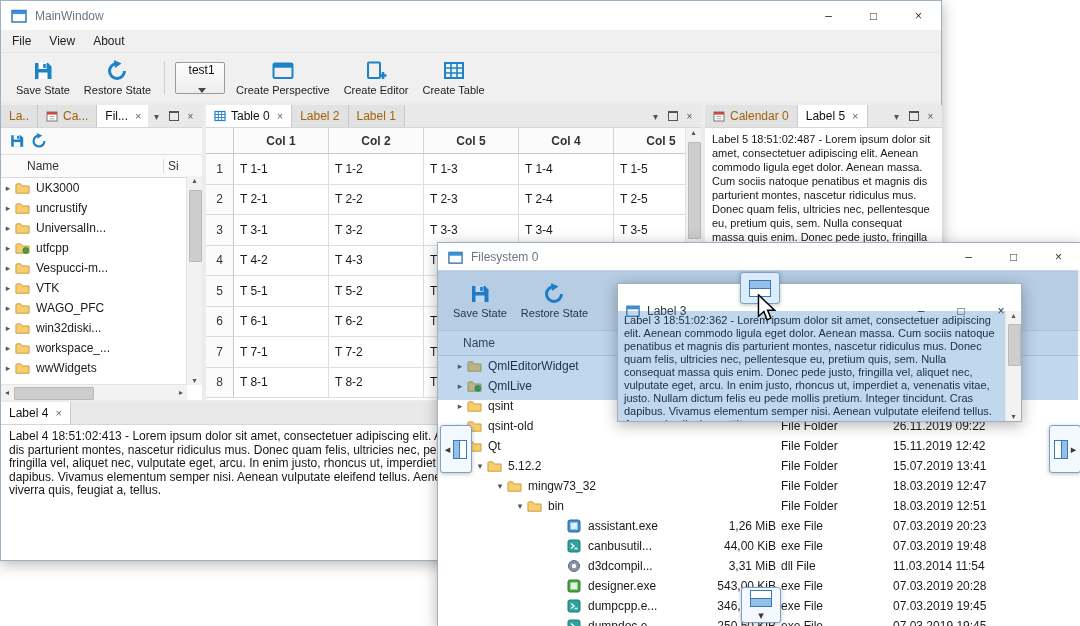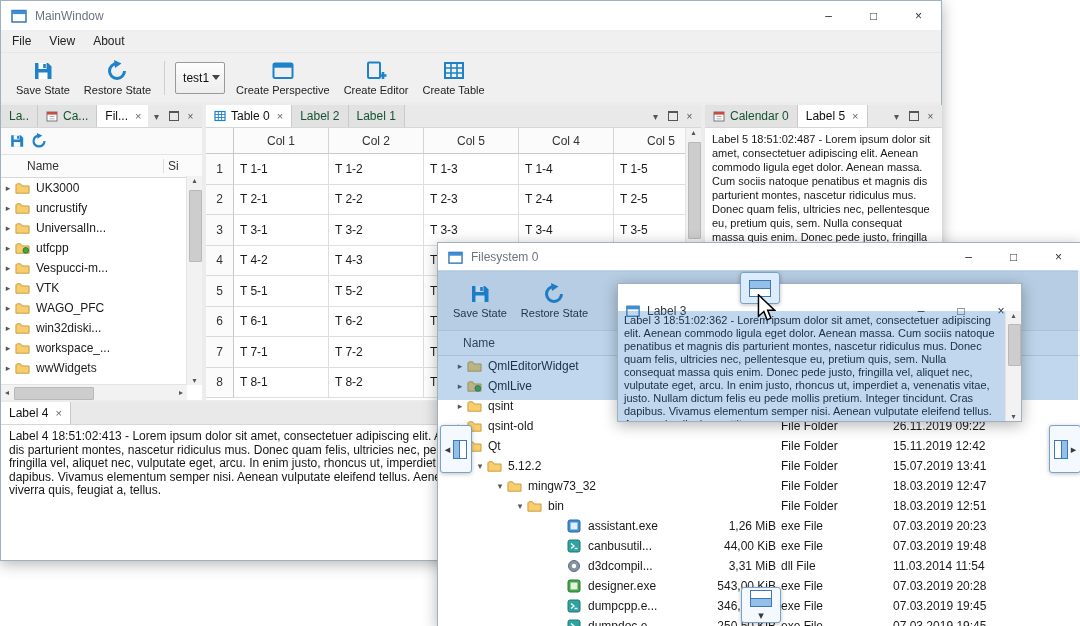--- a/index.html
+++ b/index.html
@@ -13,28 +13,28 @@
   .win-btn{width:45px;height:100%;display:flex;align-items:center;justify-content:center;font-size:12px;color:#333;}
   .menubar{height:22px;background:#f0f0f0;display:flex;align-items:center;padding-left:2px;}
   .menu-item{padding:0 9px;font-size:12px;color:#222;line-height:22px;}
   .toolbar{height:49px;background:#f0f0f0;border-top:1px solid #e6e6e6;border-bottom:1px solid #dadada;
            display:flex;align-items:center;padding-left:8px;}
   .tb-btn{display:flex;flex-direction:column;align-items:center;justify-content:center;padding:2px 7px;}
   .tb-icon{height:22px;display:flex;align-items:center;}
   .tb-label{font-size:11px;color:#222;margin-top:2px;white-space:nowrap;}
   .tb-sep{width:1px;height:34px;background:#cfcfcf;margin:0 6px;}
   .combo{width:50px;height:32px;background:linear-gradient(#fdfdfd,#ededed);border:1px solid #9a9a9a;border-radius:2px;
-         display:flex;align-items:center;padding:0 4px 0 7px;box-sizing:border-box;margin:0 4px;}
+         display:flex;align-items:center;padding:0 4px 0 7px;box-sizing:border-box;margin:0 4px;flex-direction:column;}
   .combo-val{font-size:12px;color:#111;flex:1;}
   .combo-arrow{width:0;height:0;border-left:4px solid transparent;border-right:4px solid transparent;border-top:5px solid #444;}
   .dock-root{position:absolute;left:0;top:101px;right:0;bottom:1px;background:#ececec;}
   .dock{position:absolute;background:#fff;display:flex;flex-direction:column;overflow:hidden;}
   .tabbar{height:22px;background:#e9e9e9;display:flex;flex:none;align-items:stretch;border-bottom:1px solid #d6d6d6;}
   .tabs{display:flex;overflow:hidden;}
-  .tab{display:flex;align-items:center;padding:0 8px;border-right:1px solid #c9c9c9;color:#14532d;font-size:12px;white-space:nowrap;background:#e2e2e2;}
+  .tab{display:flex;align-items:center;padding:0 8px;border-right:1px solid #c9c9c9;color:#a16207;font-size:12px;white-space:nowrap;background:#e2e2e2;}
   .tab.active{background:#fff;color:#111;}
   .tab-icon{margin-right:5px;display:flex;}
   .tab-close{margin-left:7px;font-size:11px;color:#666;}
   .dockbar-btns{margin-left:auto;display:flex;align-items:center;padding-right:3px;}
   .dock-btn{width:17px;height:18px;display:flex;align-items:center;justify-content:center;color:#555;font-size:10px;}
   .float-glyph{width:8px;height:7px;border:1px solid #555;border-top:2px solid #555;}
   .dock-body{flex:1;position:relative;overflow:hidden;background:#fff;}
   .mini-toolbar{height:26px;background:#fafafa;border-bottom:1px solid #e3e3e3;display:flex;align-items:center;padding-left:5px;}
   .mini-btn{width:22px;height:22px;display:flex;align-items:center;justify-content:center;}
   .tree-header{height:22px;border-bottom:1px solid #d8d8d8;display:flex;align-items:center;background:#fbfbfb;color:#333;}
@@ -45,21 +45,21 @@
   .ficon{width:17px;display:flex;flex:none;position:relative;}
   .tlabel{margin-left:4px;white-space:nowrap;}
   .vscroll{position:absolute;width:15px;background:#f2f2f2;border-left:1px solid #e4e4e4;}
   .hscroll{position:absolute;height:15px;background:#f2f2f2;border-top:1px solid #e4e4e4;}
   .sarrow{position:absolute;color:#555;font-size:8px;text-align:center;}
   .vthumb{position:absolute;left:2px;width:11px;background:#cdcdcd;border:1px solid #b9b9b9;border-radius:1px;}
   .hthumb{position:absolute;top:2px;height:11px;background:#cdcdcd;border:1px solid #b9b9b9;border-radius:1px;}
   
   .tgrid{position:absolute;left:0;top:0;right:15px;bottom:0;overflow:hidden;}
   .thead-row,.trow2{display:flex;}
-  .thead-row{height:26px;}
+  .thead-row{height:26px;font-weight:bold;}
   .trow2{height:30.5px;}
   .corner,.hcell,.rhead{background:#fbfbfb;box-sizing:border-box;}
   .corner{width:28px;flex:none;border-right:1px solid #c9c9c9;border-bottom:1px solid #c9c9c9;}
   .hcell{width:95px;flex:none;border-right:1px solid #d4d4d4;border-bottom:1px solid #c9c9c9;display:flex;align-items:center;justify-content:center;color:#333;}
   .rhead{width:28px;flex:none;border-right:1px solid #c9c9c9;border-bottom:1px solid #d9d9d9;display:flex;align-items:center;justify-content:center;color:#333;}
   .cell{width:95px;flex:none;border-right:1px solid #dedede;border-bottom:1px solid #dedede;display:flex;align-items:center;padding-left:6px;box-sizing:border-box;background:#fff;}
   .lorem{position:absolute;inset:0;padding:4px 7px;line-height:14px;font-size:11px;color:#161616;overflow:hidden;}
   .lorem.big{font-size:12px;line-height:13.5px;padding:5px 8px;}
   
   .fs-toolbar{height:58px;background:#f1f1f1;border-bottom:1px solid #e2e2e2;display:flex;align-items:center;padding-left:8px;}

